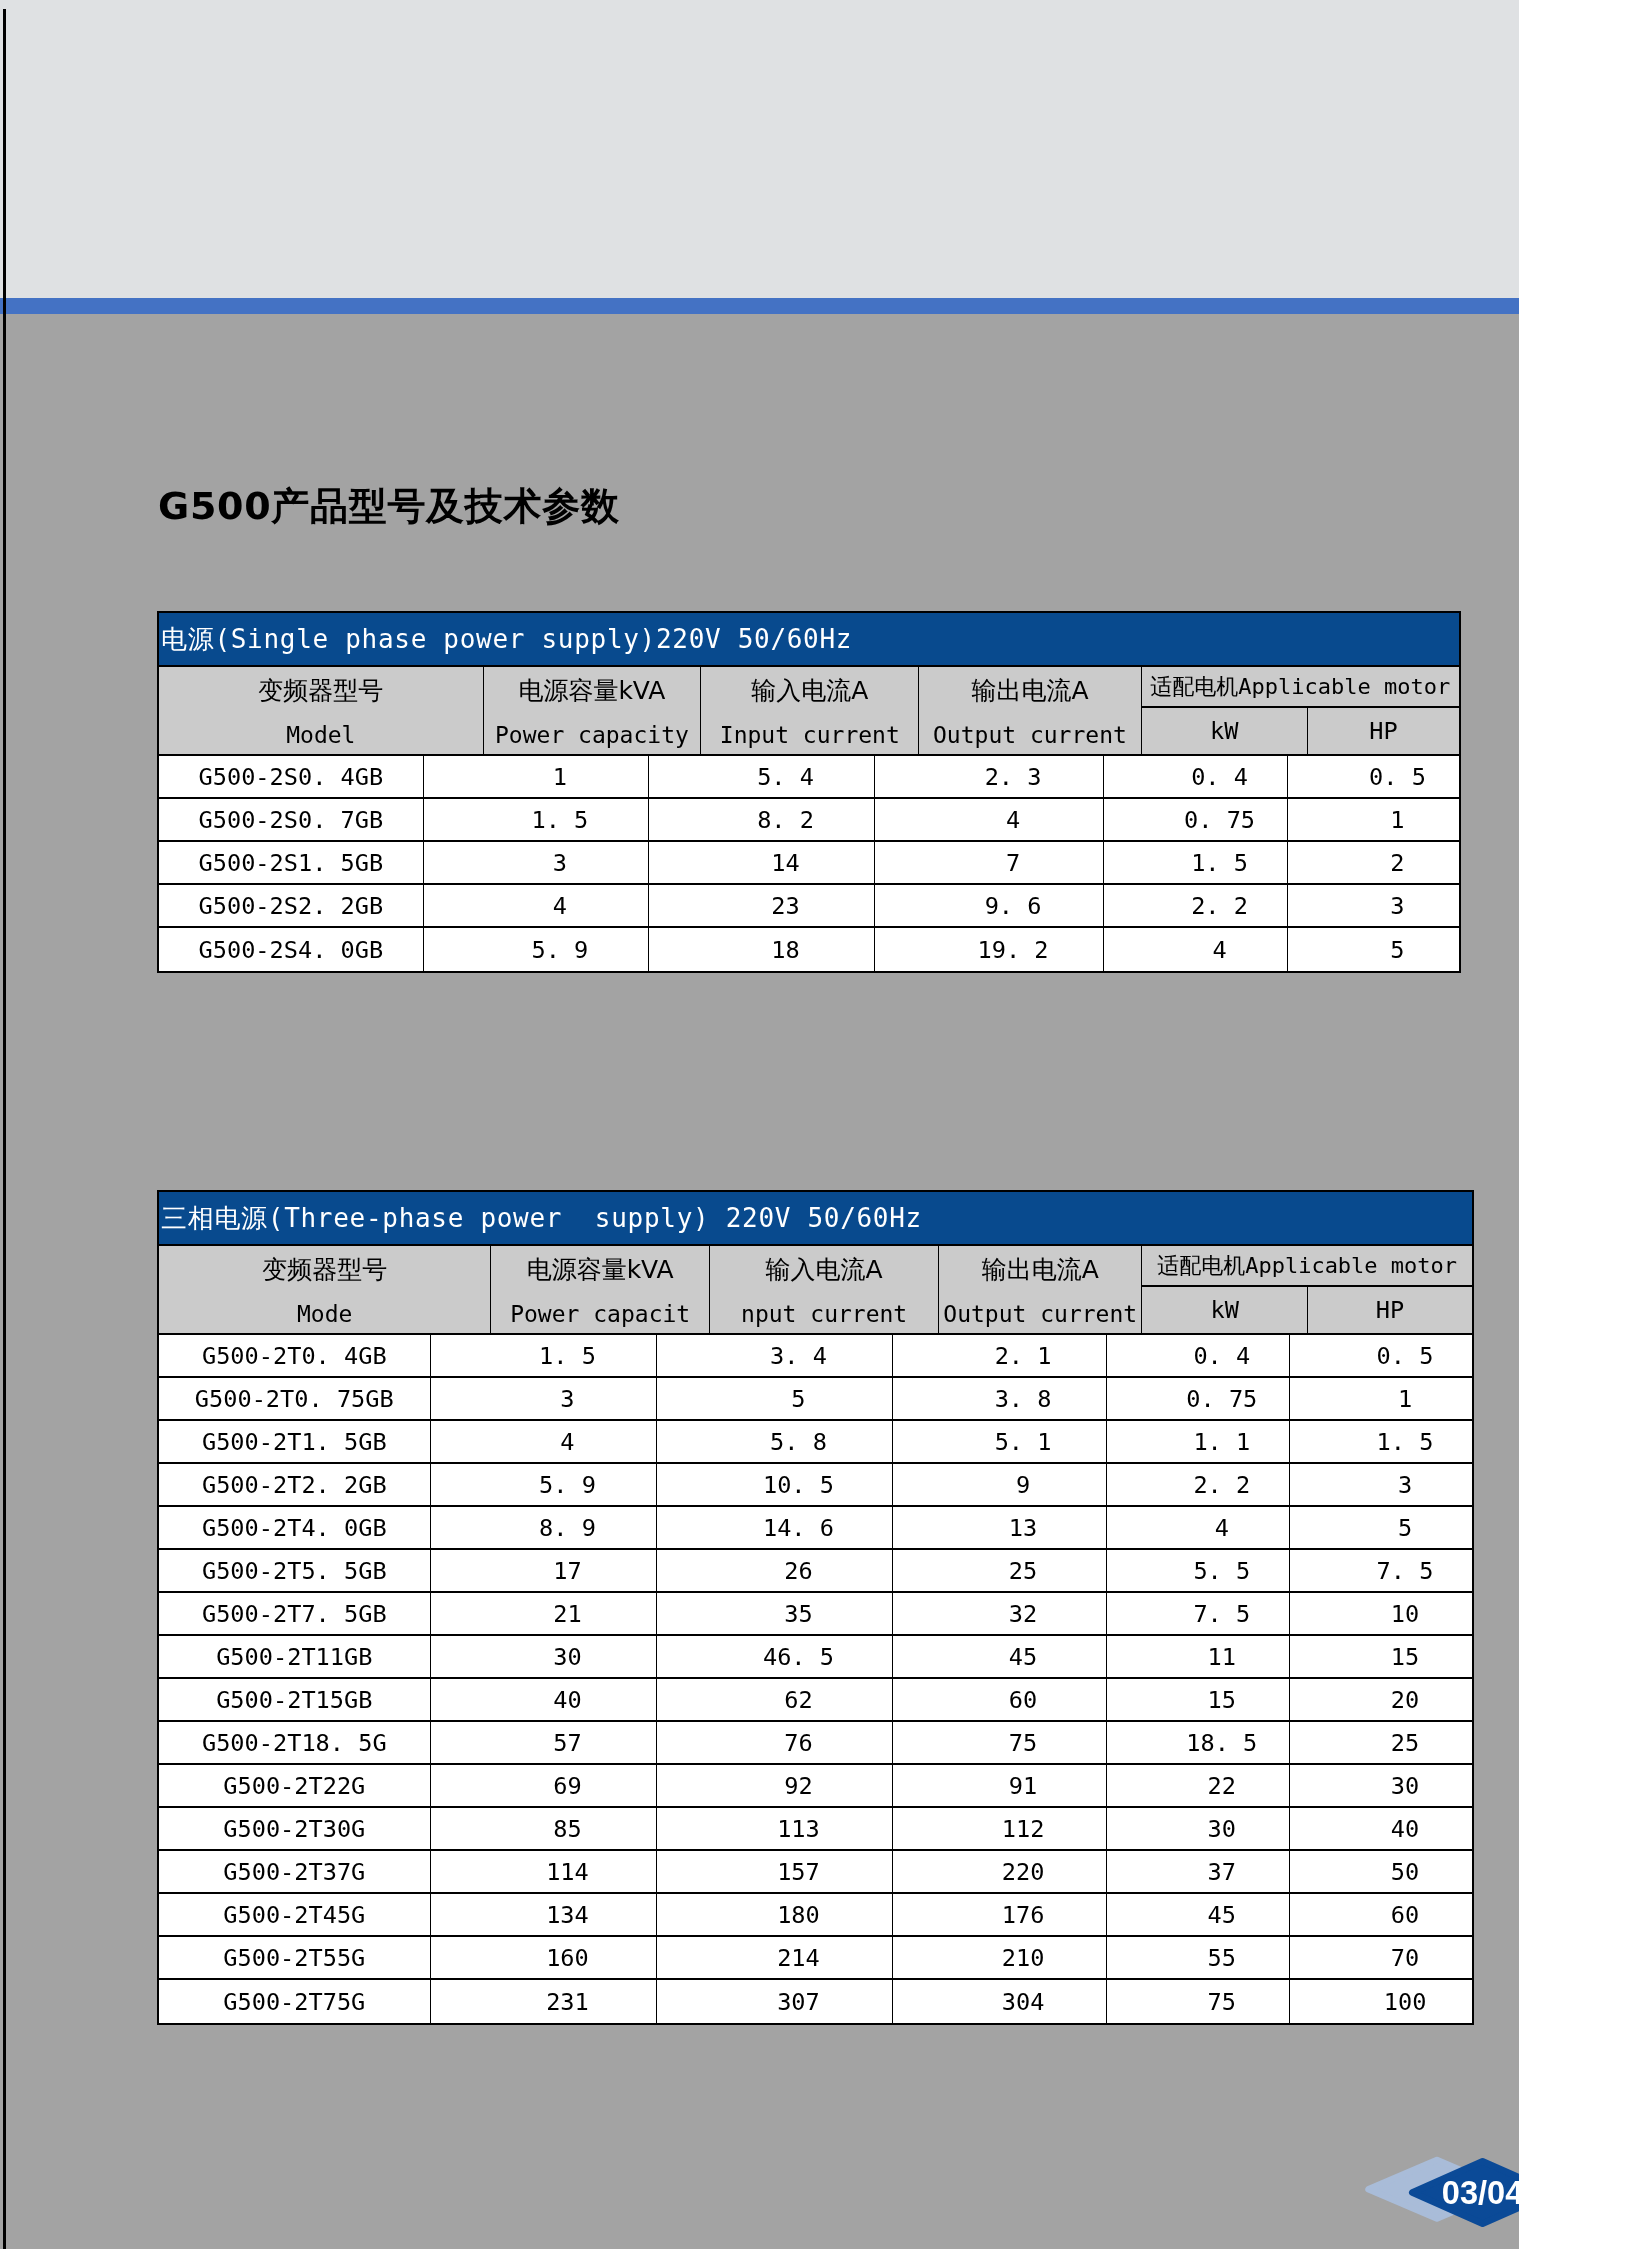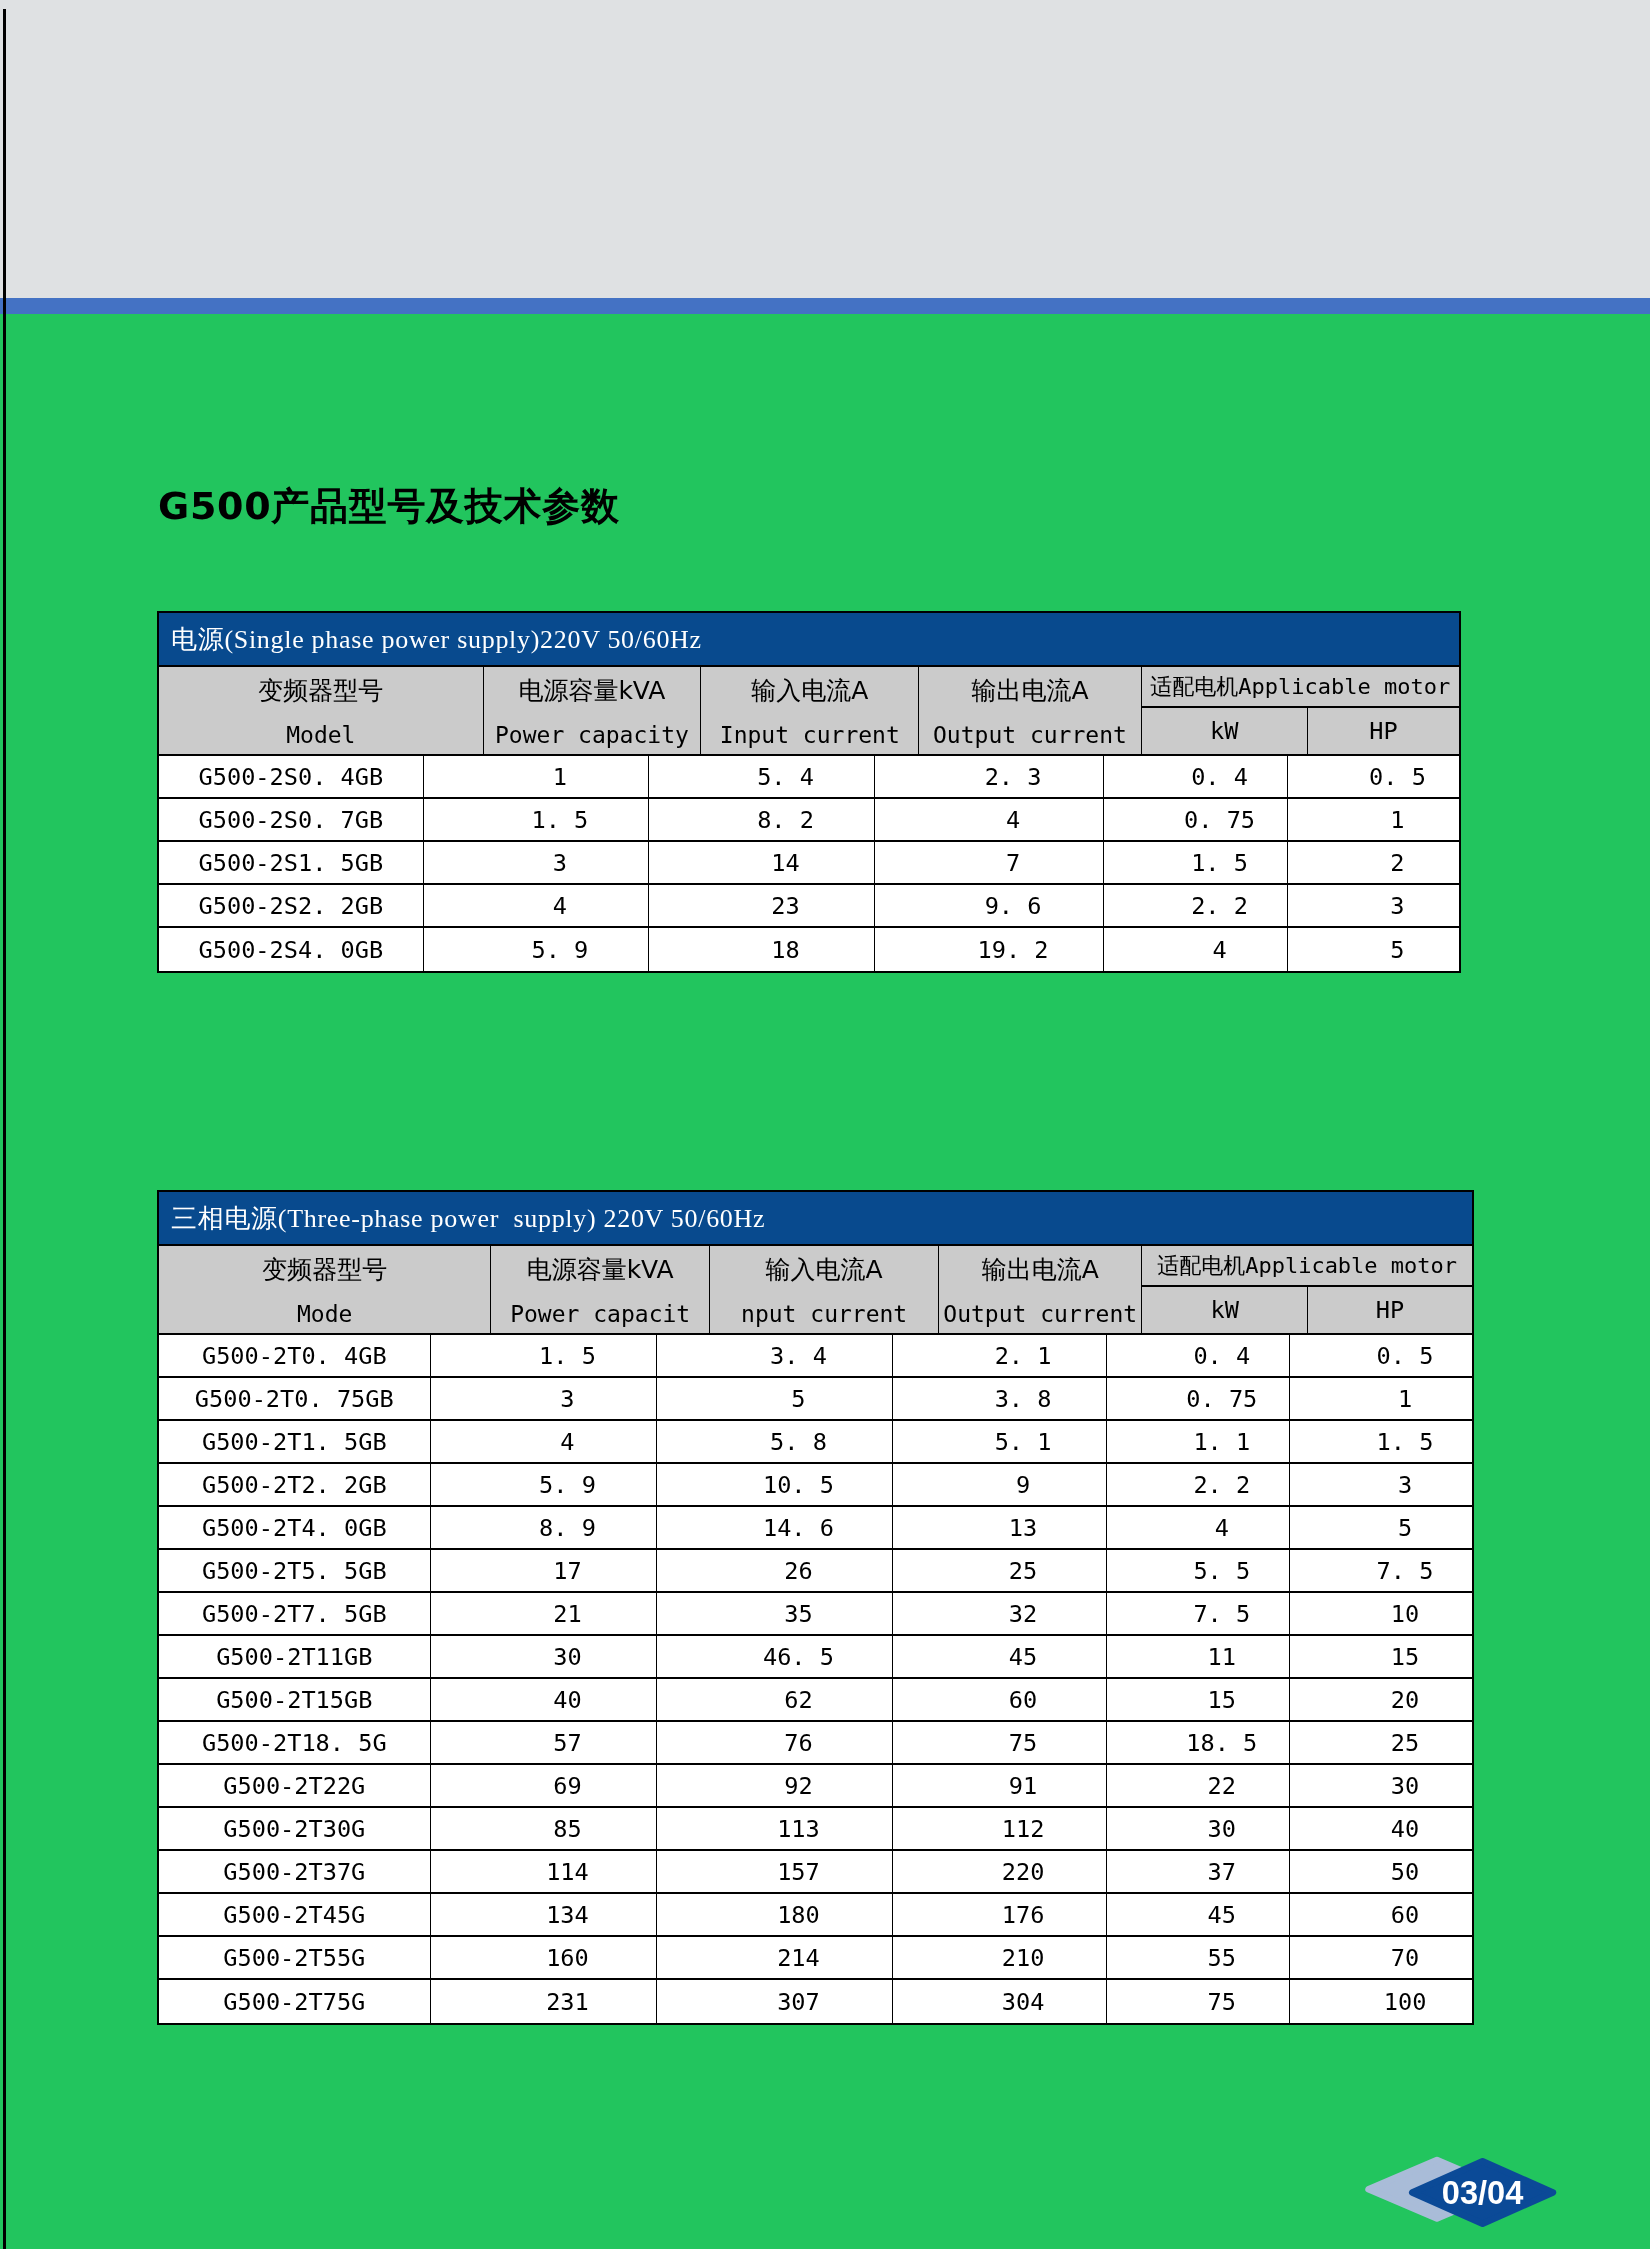--- a/index.html
+++ b/index.html
@@ -8,22 +8,22 @@
     --band-blue:#084a8e;
     --header-gray:#cbcbcb;
     --badge-front:#0b4a97;
     --badge-back:#a9bcd8;
     --line:#000;
   }
   *{margin:0;padding:0;box-sizing:border-box;}
   html,body{background:#fff;}
   .page{
     position:relative;
-    width:1650px;height:2250px;
-    background:#22c55e;
+    width:1519px;height:2250px;
+    background:#a3a3a3;
     overflow:hidden;
     font-family:"DejaVu Sans", sans-serif;
     color:#000;
   }
   
   .banner{position:absolute;left:0;top:0;width:1650px;height:298px;background:var(--banner-gray);}
   .banner-line{position:absolute;left:0;top:298px;width:1650px;height:15.7px;background:var(--divider-blue);}
   .left-rule{position:absolute;left:2.6px;top:9.2px;width:3.9px;height:2241px;background:#000;}
 
   
@@ -36,22 +36,22 @@
     position:absolute;left:157px;
     border:2.6px solid var(--line);
     background:#fff;
     font-family:"DejaVu Sans Mono", monospace;
   }
   .t1{top:611px;width:1304px;}
   .t2{top:1190px;width:1317px;}
 
   .band{
     height:52px;background:var(--band-blue);color:#fff;
-    display:flex;align-items:center;padding-left:12px;
-    font-size:26px;letter-spacing:0.7px;white-space:pre;font-family:Liberation Serif, serif;
+    display:flex;align-items:center;padding-left:2px;
+    font-size:26px;letter-spacing:0.7px;white-space:pre;
   }
   .thead{
     display:grid;height:91px;background:var(--header-gray);
     border-top:2px solid var(--line);
     border-bottom:2.6px solid var(--line);
   }
   .t1 .thead,.t1 .trow{grid-template-columns:497fr 333fr 334fr 340fr 255fr 231fr;}
   .t2 .thead,.t2 .trow{grid-template-columns:509fr 335fr 351fr 311fr 254fr 251fr;}
 
   .hcell{

